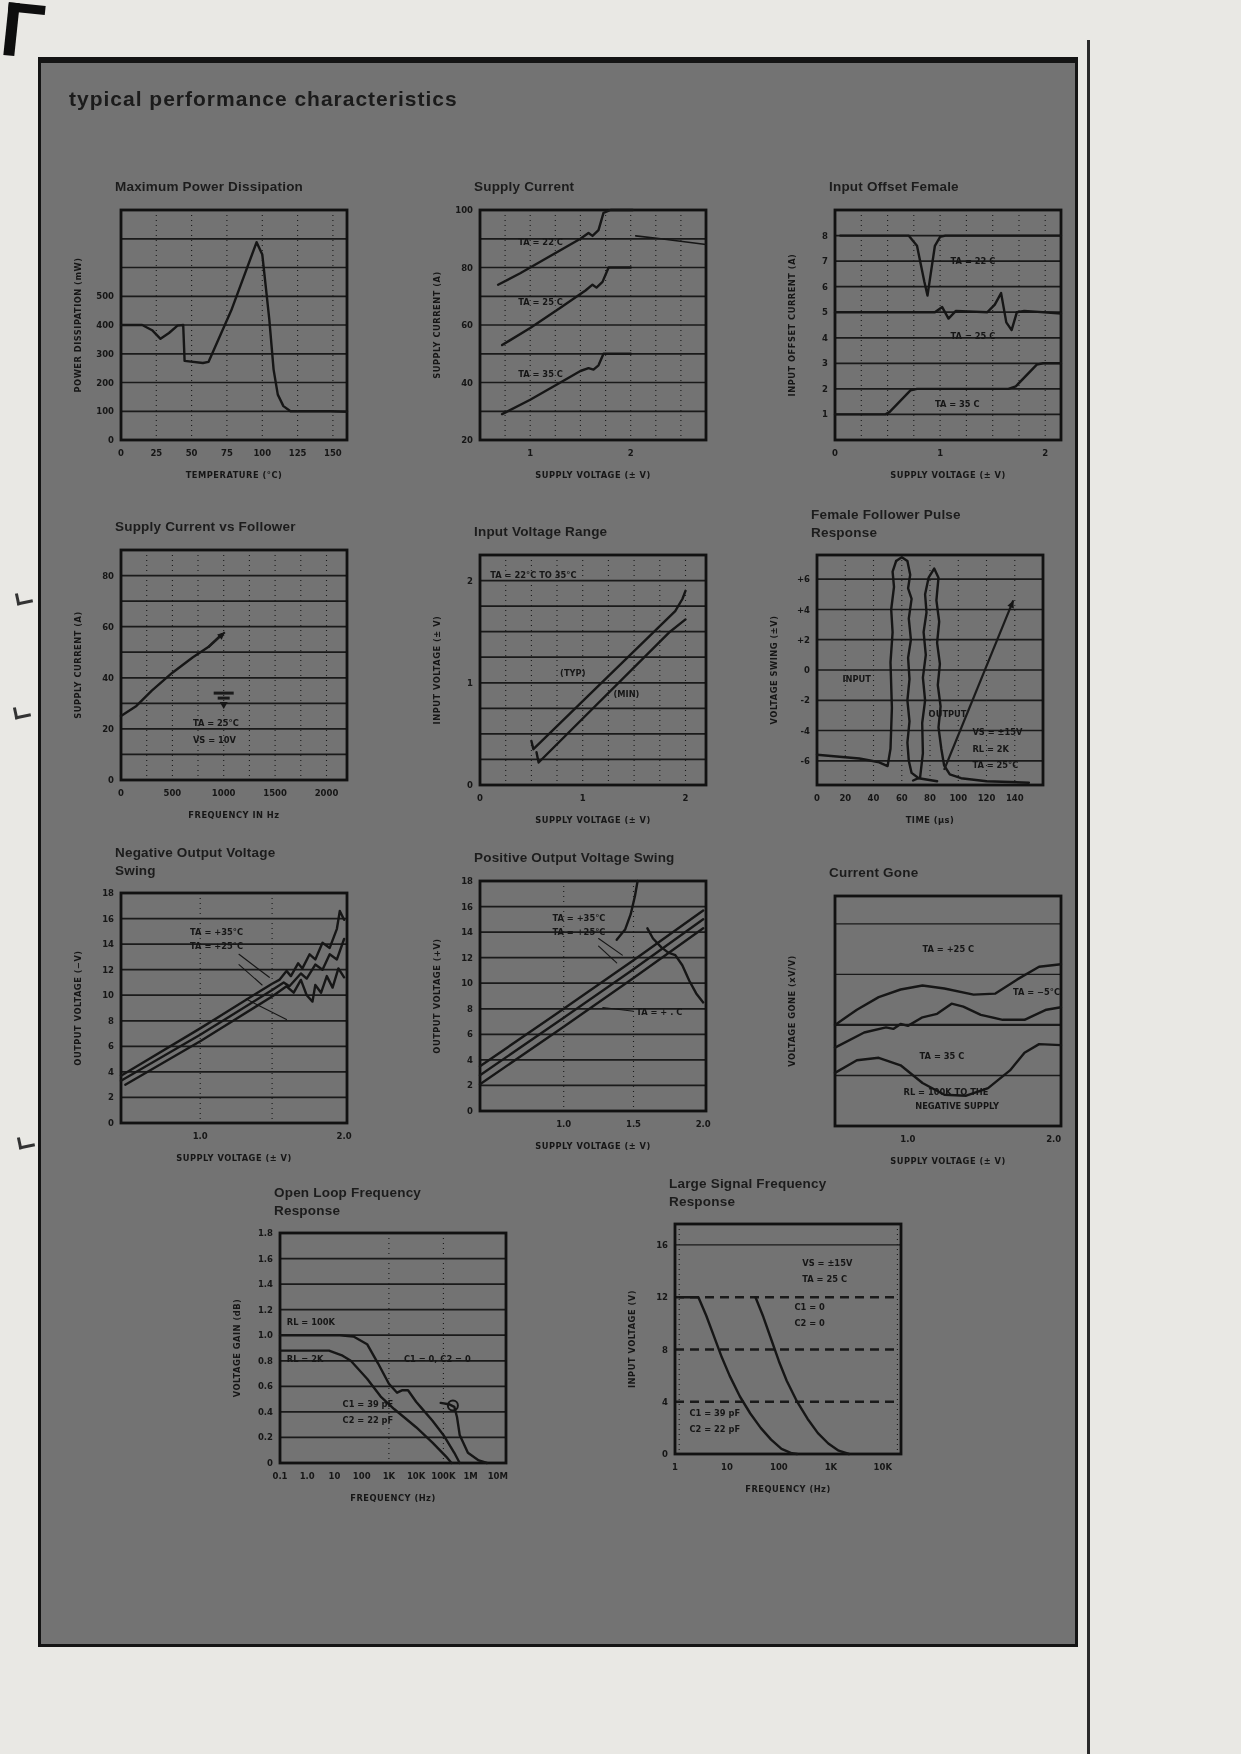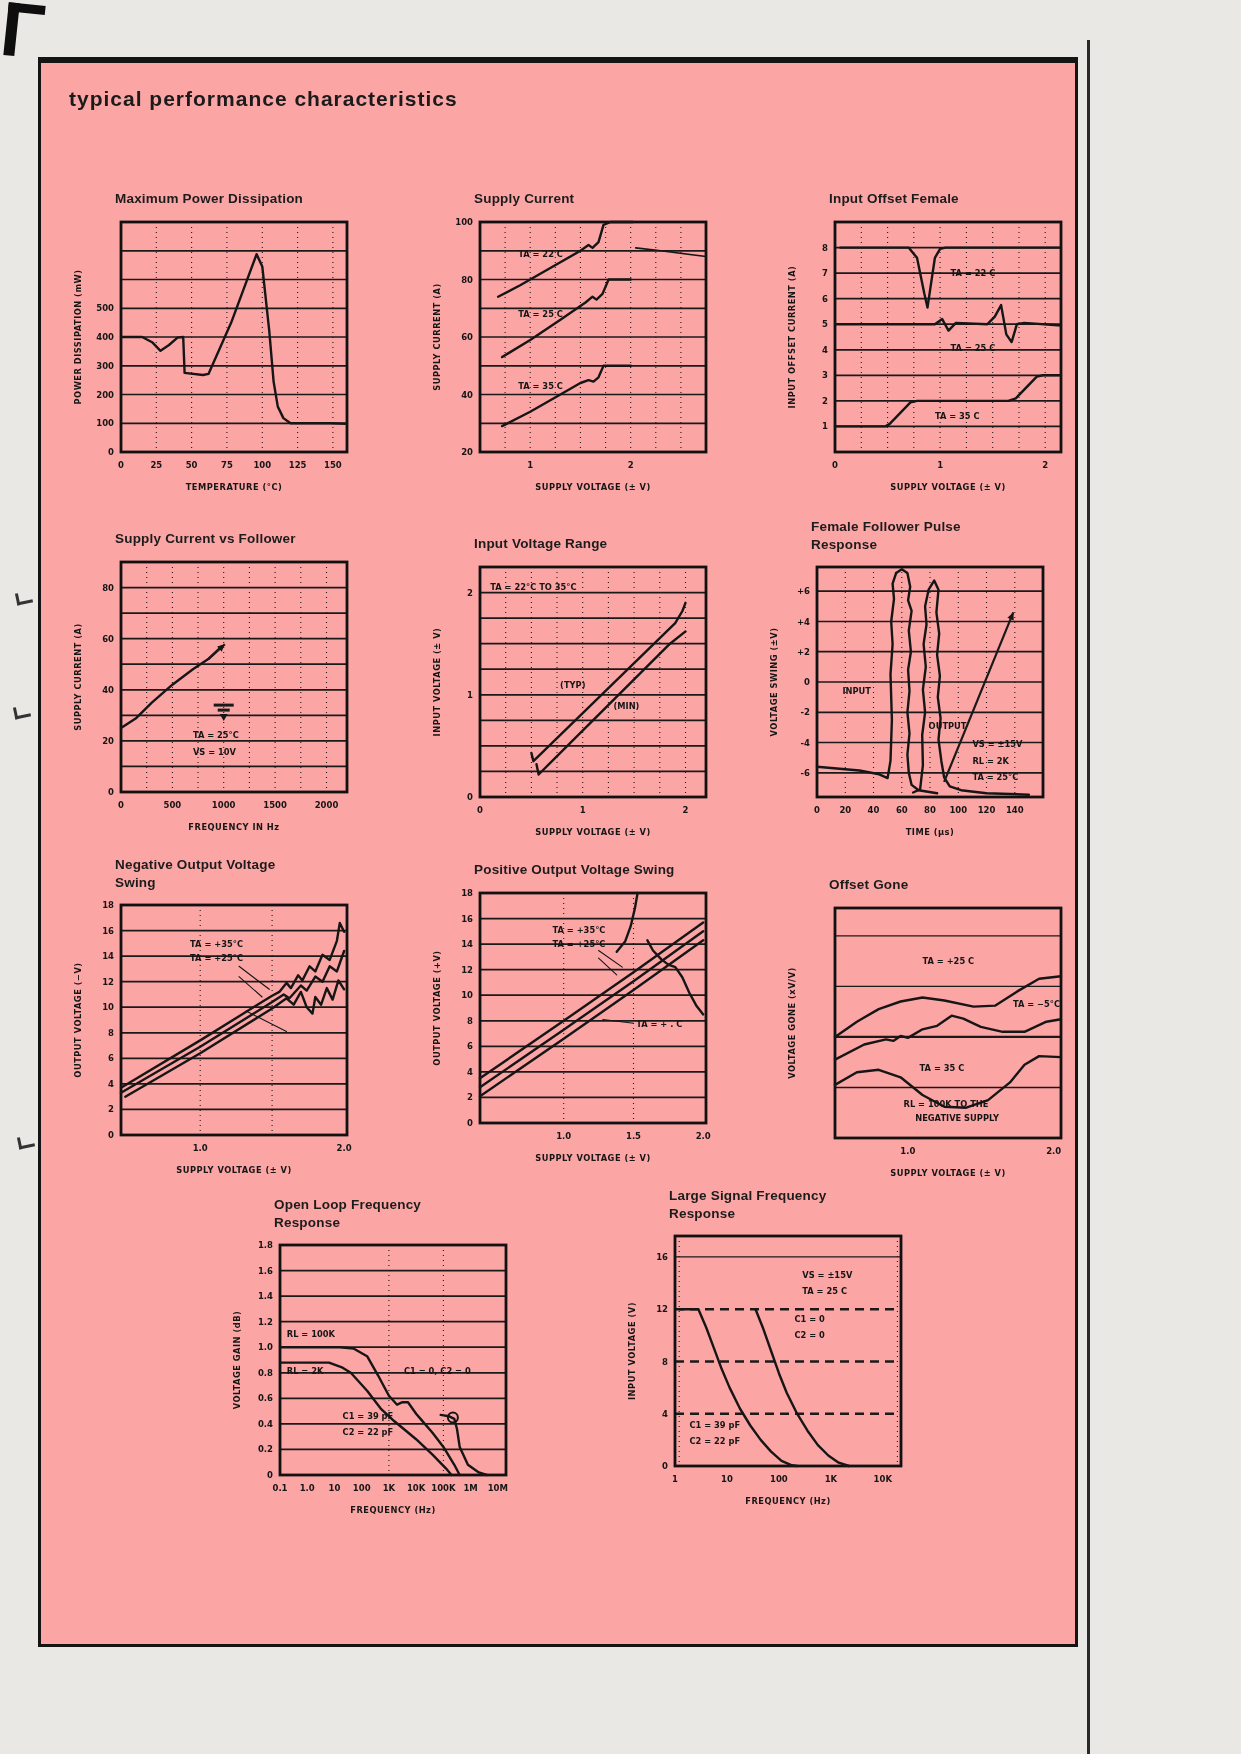--- a/index.html
+++ b/index.html
@@ -1,23 +1,23 @@
 <!DOCTYPE html>
 <html><head>
 <meta charset="utf-8">
 <style>
   html,body{margin:0;padding:0;}
   body{width:1241px;height:1754px;background:#e9e8e4;position:relative;overflow:hidden;
        font-family:"Liberation Sans",sans-serif;}
   #sheet{position:absolute;left:38px;top:57px;width:1040px;height:1590px;
-         background:#fca5a5;border:3px solid #141414;border-top-width:6px;box-sizing:border-box;}
+         background:#737373;border:3px solid #141414;border-top-width:6px;box-sizing:border-box;}
   #page-title{position:absolute;left:28px;top:24px;font-size:21px;font-weight:700;
               color:#1b1b1b;letter-spacing:1px;}
   .chart{position:absolute;}
-  .ct{font-size:13.5px;font-weight:700;color:#1c1c1c;margin:12px 0 2px 46px;width:205px;
+  .ct{font-size:13.5px;font-weight:700;color:#1c1c1c;margin:0 0 2px 46px;width:205px;
       line-height:1.3;letter-spacing:.2px;}
   .cv{width:292px;height:294px;}
   svg text{font-family:"DejaVu Sans",sans-serif;}
   .tk{font-size:8.5px;font-weight:700;fill:#161616;}
   .an{font-size:8.3px;font-weight:700;fill:#161616;}
   .ax{font-size:8.3px;font-weight:700;fill:#161616;letter-spacing:.5px;}
   .corner-mark{position:absolute;left:6px;top:4px;width:26px;height:44px;
                border-left:11px solid #0e0e0e;border-top:9px solid #0e0e0e;transform:rotate(6deg);}
   .edge-line{position:absolute;left:1087px;top:40px;width:3px;height:1714px;background:#2a2a2a;}
   .margin-mark{position:absolute;width:13px;height:9px;border-left:3px solid #333;
@@ -402,21 +402,21 @@
             <text x="275.2" y="258" text-anchor="middle" class="tk">2.0</text>
             <text x="124.5" y="51.6" class="an">TA = +35°C</text>
             <text x="124.5" y="65.7" class="an">TA = +25°C</text>
             <text x="208.2" y="146.2" class="an">TA = + . C</text>
             <text x="12" y="127" class="ax" text-anchor="middle" transform="rotate(-90 12 127)">OUTPUT VOLTAGE (+V)</text>
             <text x="165" y="280" text-anchor="middle" class="ax">SUPPLY VOLTAGE (± V)</text>
           </g>
         </svg></div>
   </div>
   <div class="chart" style="left:742px;top:801px">
-    <div class="ct">Offset Gone</div>
+    <div class="ct">Current Gone</div>
     <div class="cv"><svg width="292" height="294" viewBox="0 0 292 294">
           <g>
             <line x1="52.0" y1="39.8" x2="278.0" y2="39.8" stroke="#1a1a1a" stroke-width="1.3"></line>
             <line x1="52.0" y1="90.4" x2="278.0" y2="90.4" stroke="#1a1a1a" stroke-width="1.3"></line>
             <line x1="52.0" y1="140.9" x2="278.0" y2="140.9" stroke="#1a1a1a" stroke-width="2.2"></line>
             <line x1="52.0" y1="191.5" x2="278.0" y2="191.5" stroke="#1a1a1a" stroke-width="1.3"></line>
             <rect x="52" y="12" width="226" height="230" fill="none" stroke="#111" stroke-width="2.8"></rect>
           </g>
           <g>
             <polyline points="52.0,140.9 73.9,125.7 95.7,113.1 117.6,105.5 139.5,101.5 161.4,104.5 190.5,110.6 212.4,109.6 234.3,95.4 256.1,82.8 278.0,80.2" fill="none" stroke="#161616" stroke-width="2.4" stroke-linejoin="round" stroke-linecap="round"></polyline>

